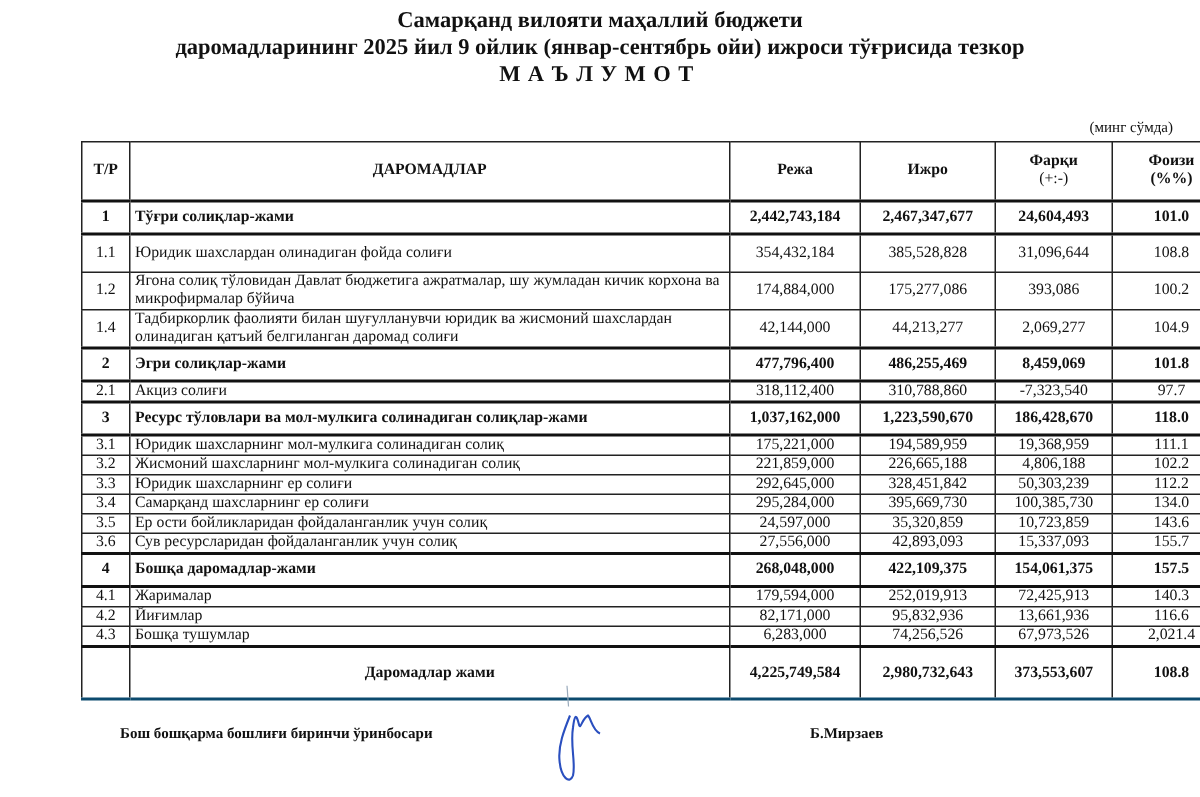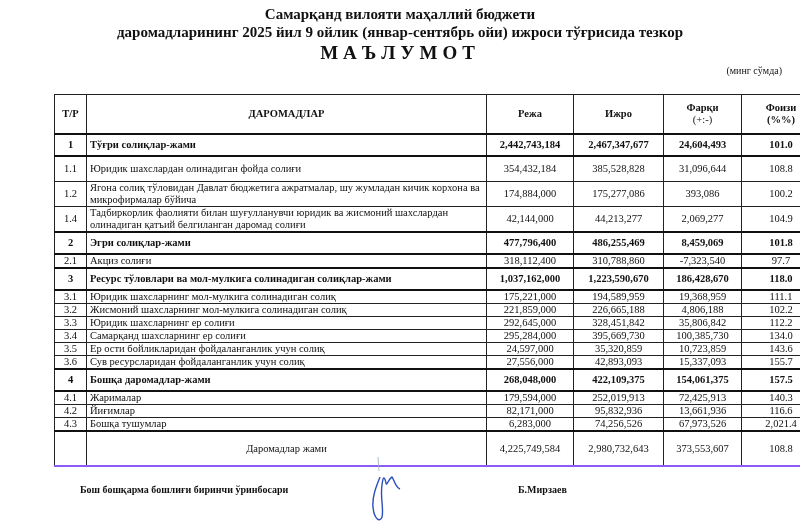--- a/index.html
+++ b/index.html
@@ -1,36 +1,36 @@
 <!DOCTYPE html>
 <html><head>
 <meta charset="utf-8">
 <style>
   html, body { margin: 0; padding: 0; background: #ffffff; }
   body { width: 800px; height: 531px; position: relative; overflow: hidden;
          font-family: "Liberation Serif", serif; color: #111; }
   .title { position: absolute; left: 0; width: 800px; text-align: center; font-weight: bold; }
   .t1 { top: 6px; font-size: 15px; }
   .t2 { top: 24px; font-size: 15px; }
-  .t3 { top: 42px; font-size: 19px; letter-spacing: 5px; }
-  .unit { position: absolute; top: 65px; right: 18px; font-size: 10px; }
+  .t3 { top: 42px; font-size: 15px; letter-spacing: 5px; }
+  .unit { position: absolute; top: 80px; right: 18px; font-size: 10px; }
   table { position: absolute; left: 18px; top: 94px; width: 766px; border-collapse: collapse;
           table-layout: fixed; font-size: 10.5px; margin-left: 36px; }
   td, th { border: 1px solid #222; padding: 0 3px; overflow: hidden; white-space: nowrap; line-height: 12px; }
   th { font-weight: bold; height: 38px; text-align: center; font-size: 10.5px; }
   td.num { text-align: center; }
   td.desc { text-align: left; }
   td.wrap { white-space: normal; }
   tr.bold td { font-weight: bold; height: 20px; border-top: 2px solid #111; border-bottom: 2px solid #111; }
   tr.tall td { height: 24px; }
   tr.norm td { height: 12px; }
-  tr.total td { font-weight: normal; height: 33px; border-top: 2px solid #111; border-bottom: 2px solid #8b5cf6; }
+  tr.total td { font-weight: bold; height: 33px; border-top: 2px solid #111; border-bottom: 2px solid #0c4a6e; }
   tr.total td.desc { text-align: center; }
   .sig-left { position: absolute; left: 80px; top: 484px; font-size: 10px; font-weight: bold; }
-  .sig-right { position: absolute; left: 518px; top: 484px; font-size: 10px; font-weight: bold; text-align: center; }
+  .sig-right { position: absolute; left: 540px; top: 484px; font-size: 10px; font-weight: bold; text-align: center; }
   .signature { position: absolute; left: 370px; top: 457px; }
 </style>
 </head>
 <body>
 
 <div class="title t1">Самарқанд вилояти маҳаллий бюджети</div>
 <div class="title t2">даромадларининг 2025 йил 9 ойлик (январ-сентябрь ойи) ижроси тўғрисида тезкор</div>
 <div class="title t3">МАЪЛУМОТ</div>
 <div class="unit">(минг сўмда)</div>
 
@@ -124,21 +124,21 @@
         <td class="num">221,859,000</td>
         <td class="num">226,665,188</td>
         <td class="num">4,806,188</td>
         <td class="num">102.2</td>
       </tr>
       <tr class="norm">
         <td class="num">3.3</td>
         <td class="desc wrap">Юридик шахсларнинг ер солиғи</td>
         <td class="num">292,645,000</td>
         <td class="num">328,451,842</td>
-        <td class="num">35,806,842</td>
+        <td class="num">50,303,239</td>
         <td class="num">112.2</td>
       </tr>
       <tr class="norm">
         <td class="num">3.4</td>
         <td class="desc wrap">Самарқанд шахсларнинг ер солиғи</td>
         <td class="num">295,284,000</td>
         <td class="num">395,669,730</td>
         <td class="num">100,385,730</td>
         <td class="num">134.0</td>
       </tr>

